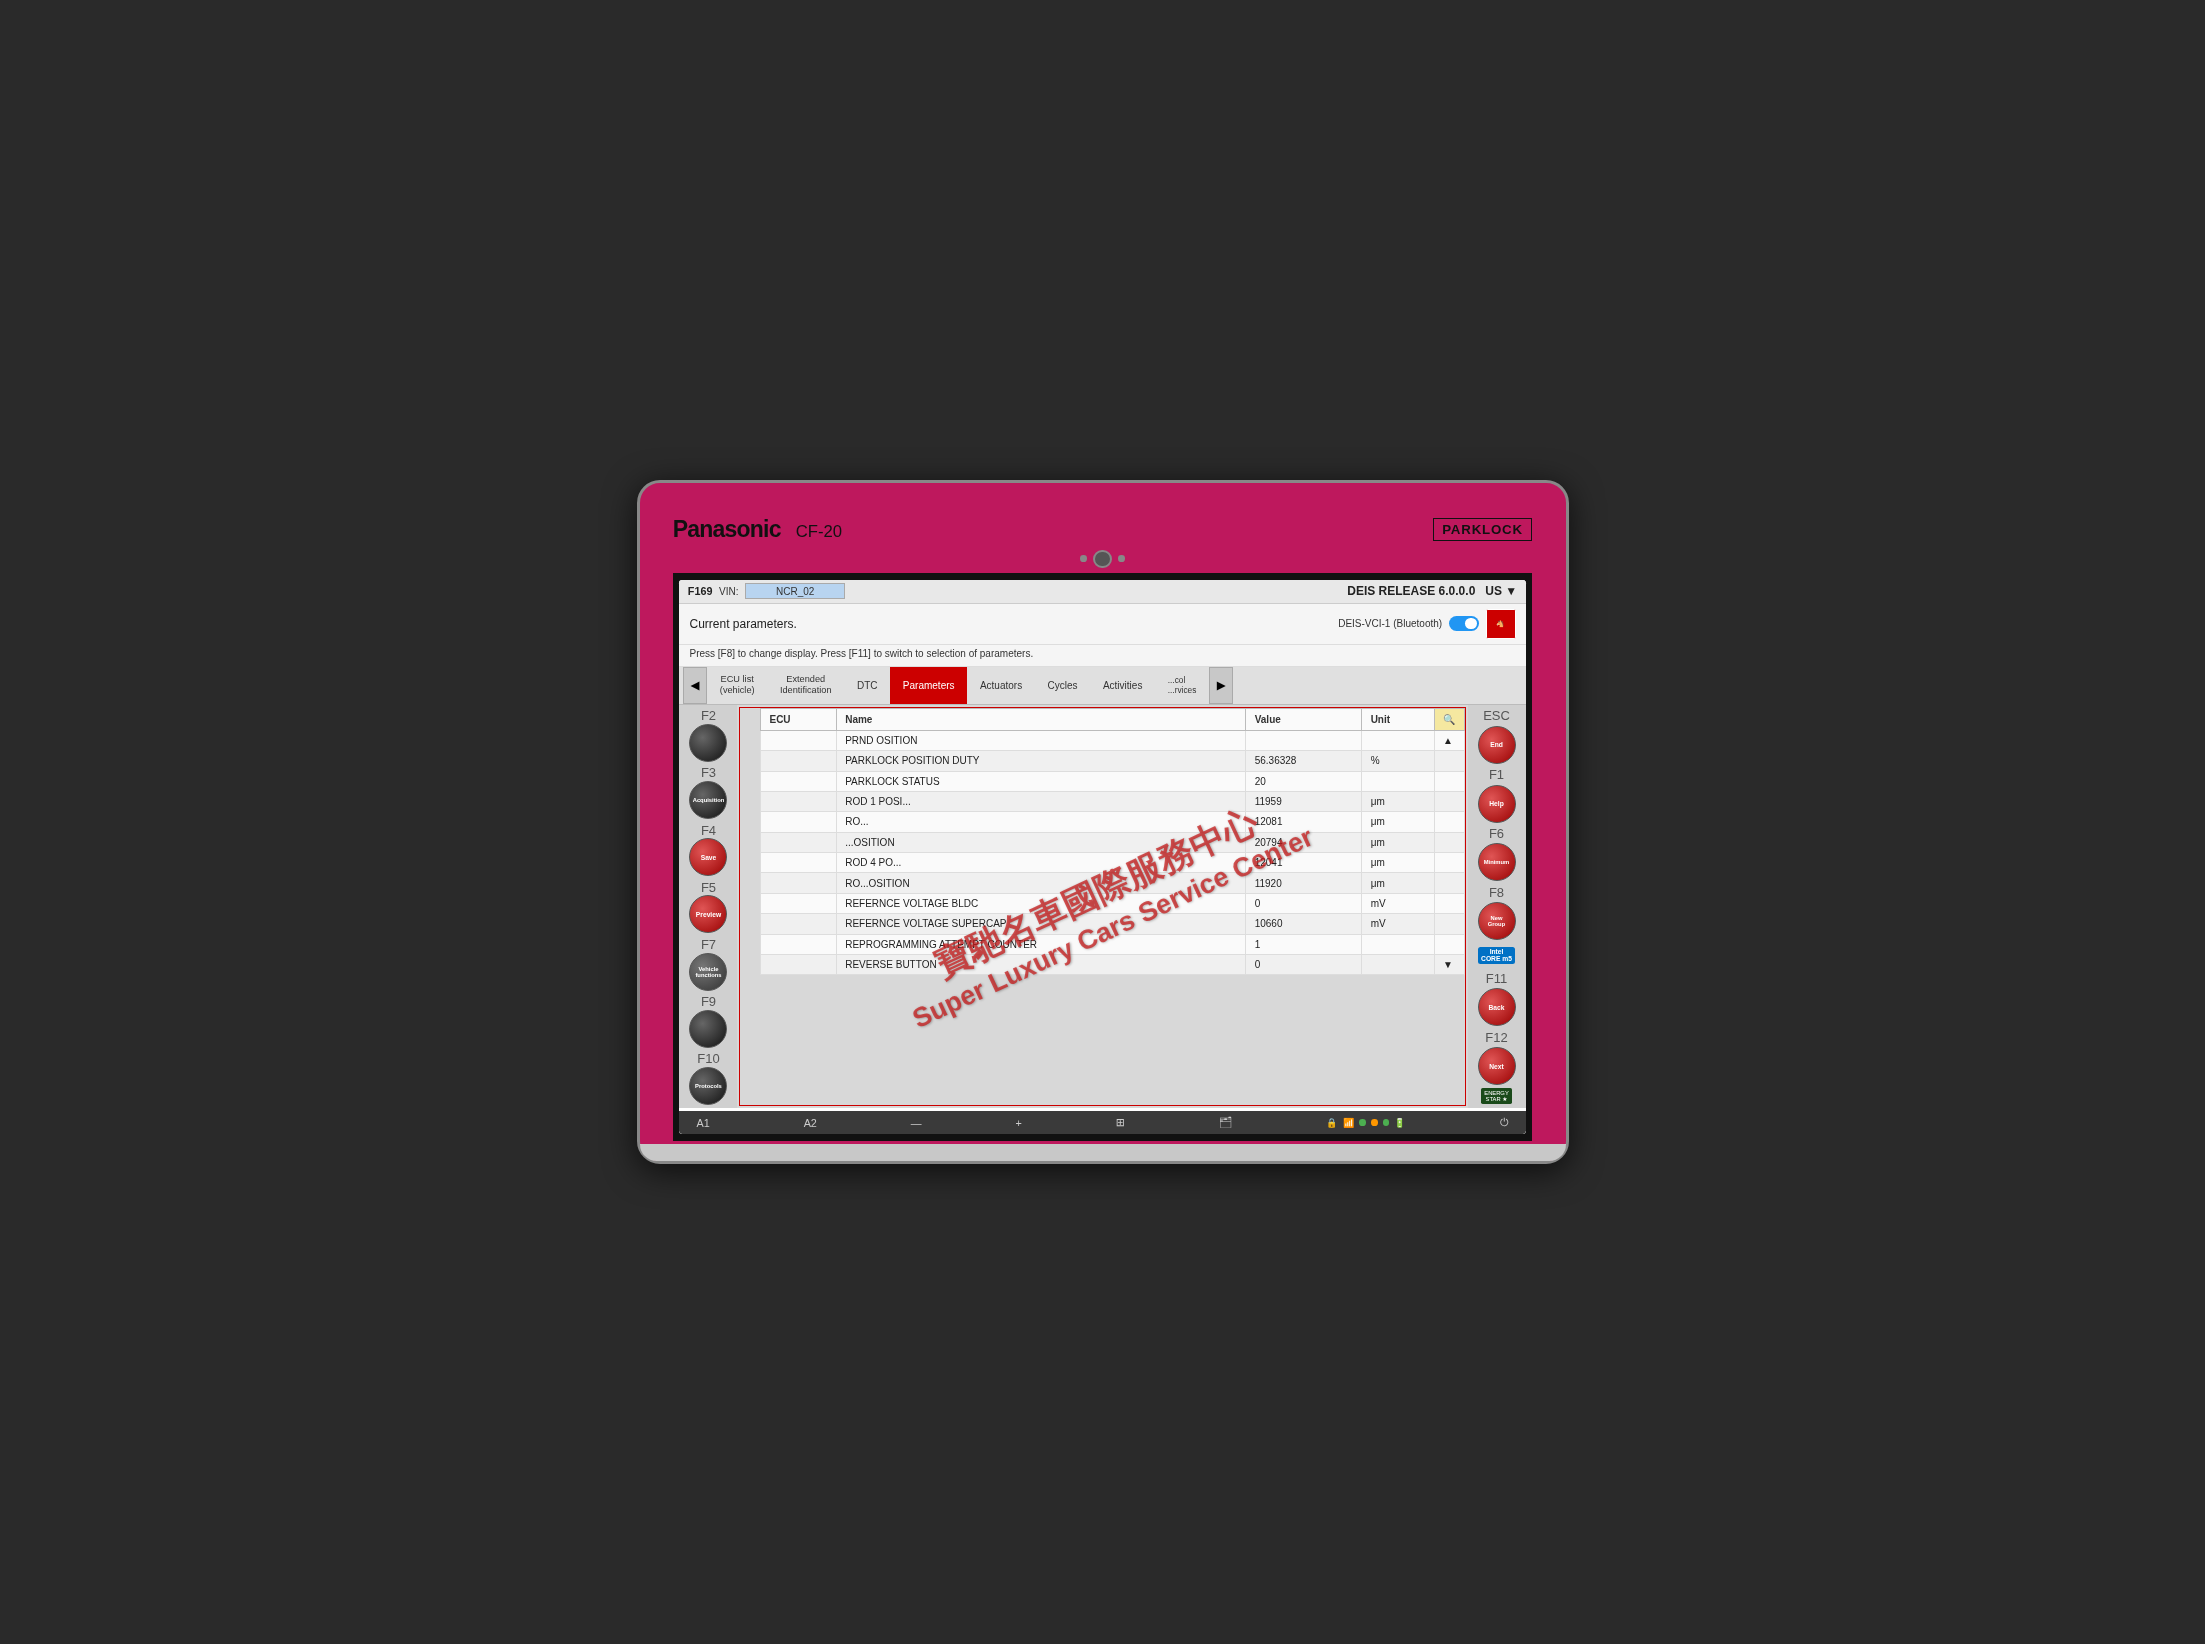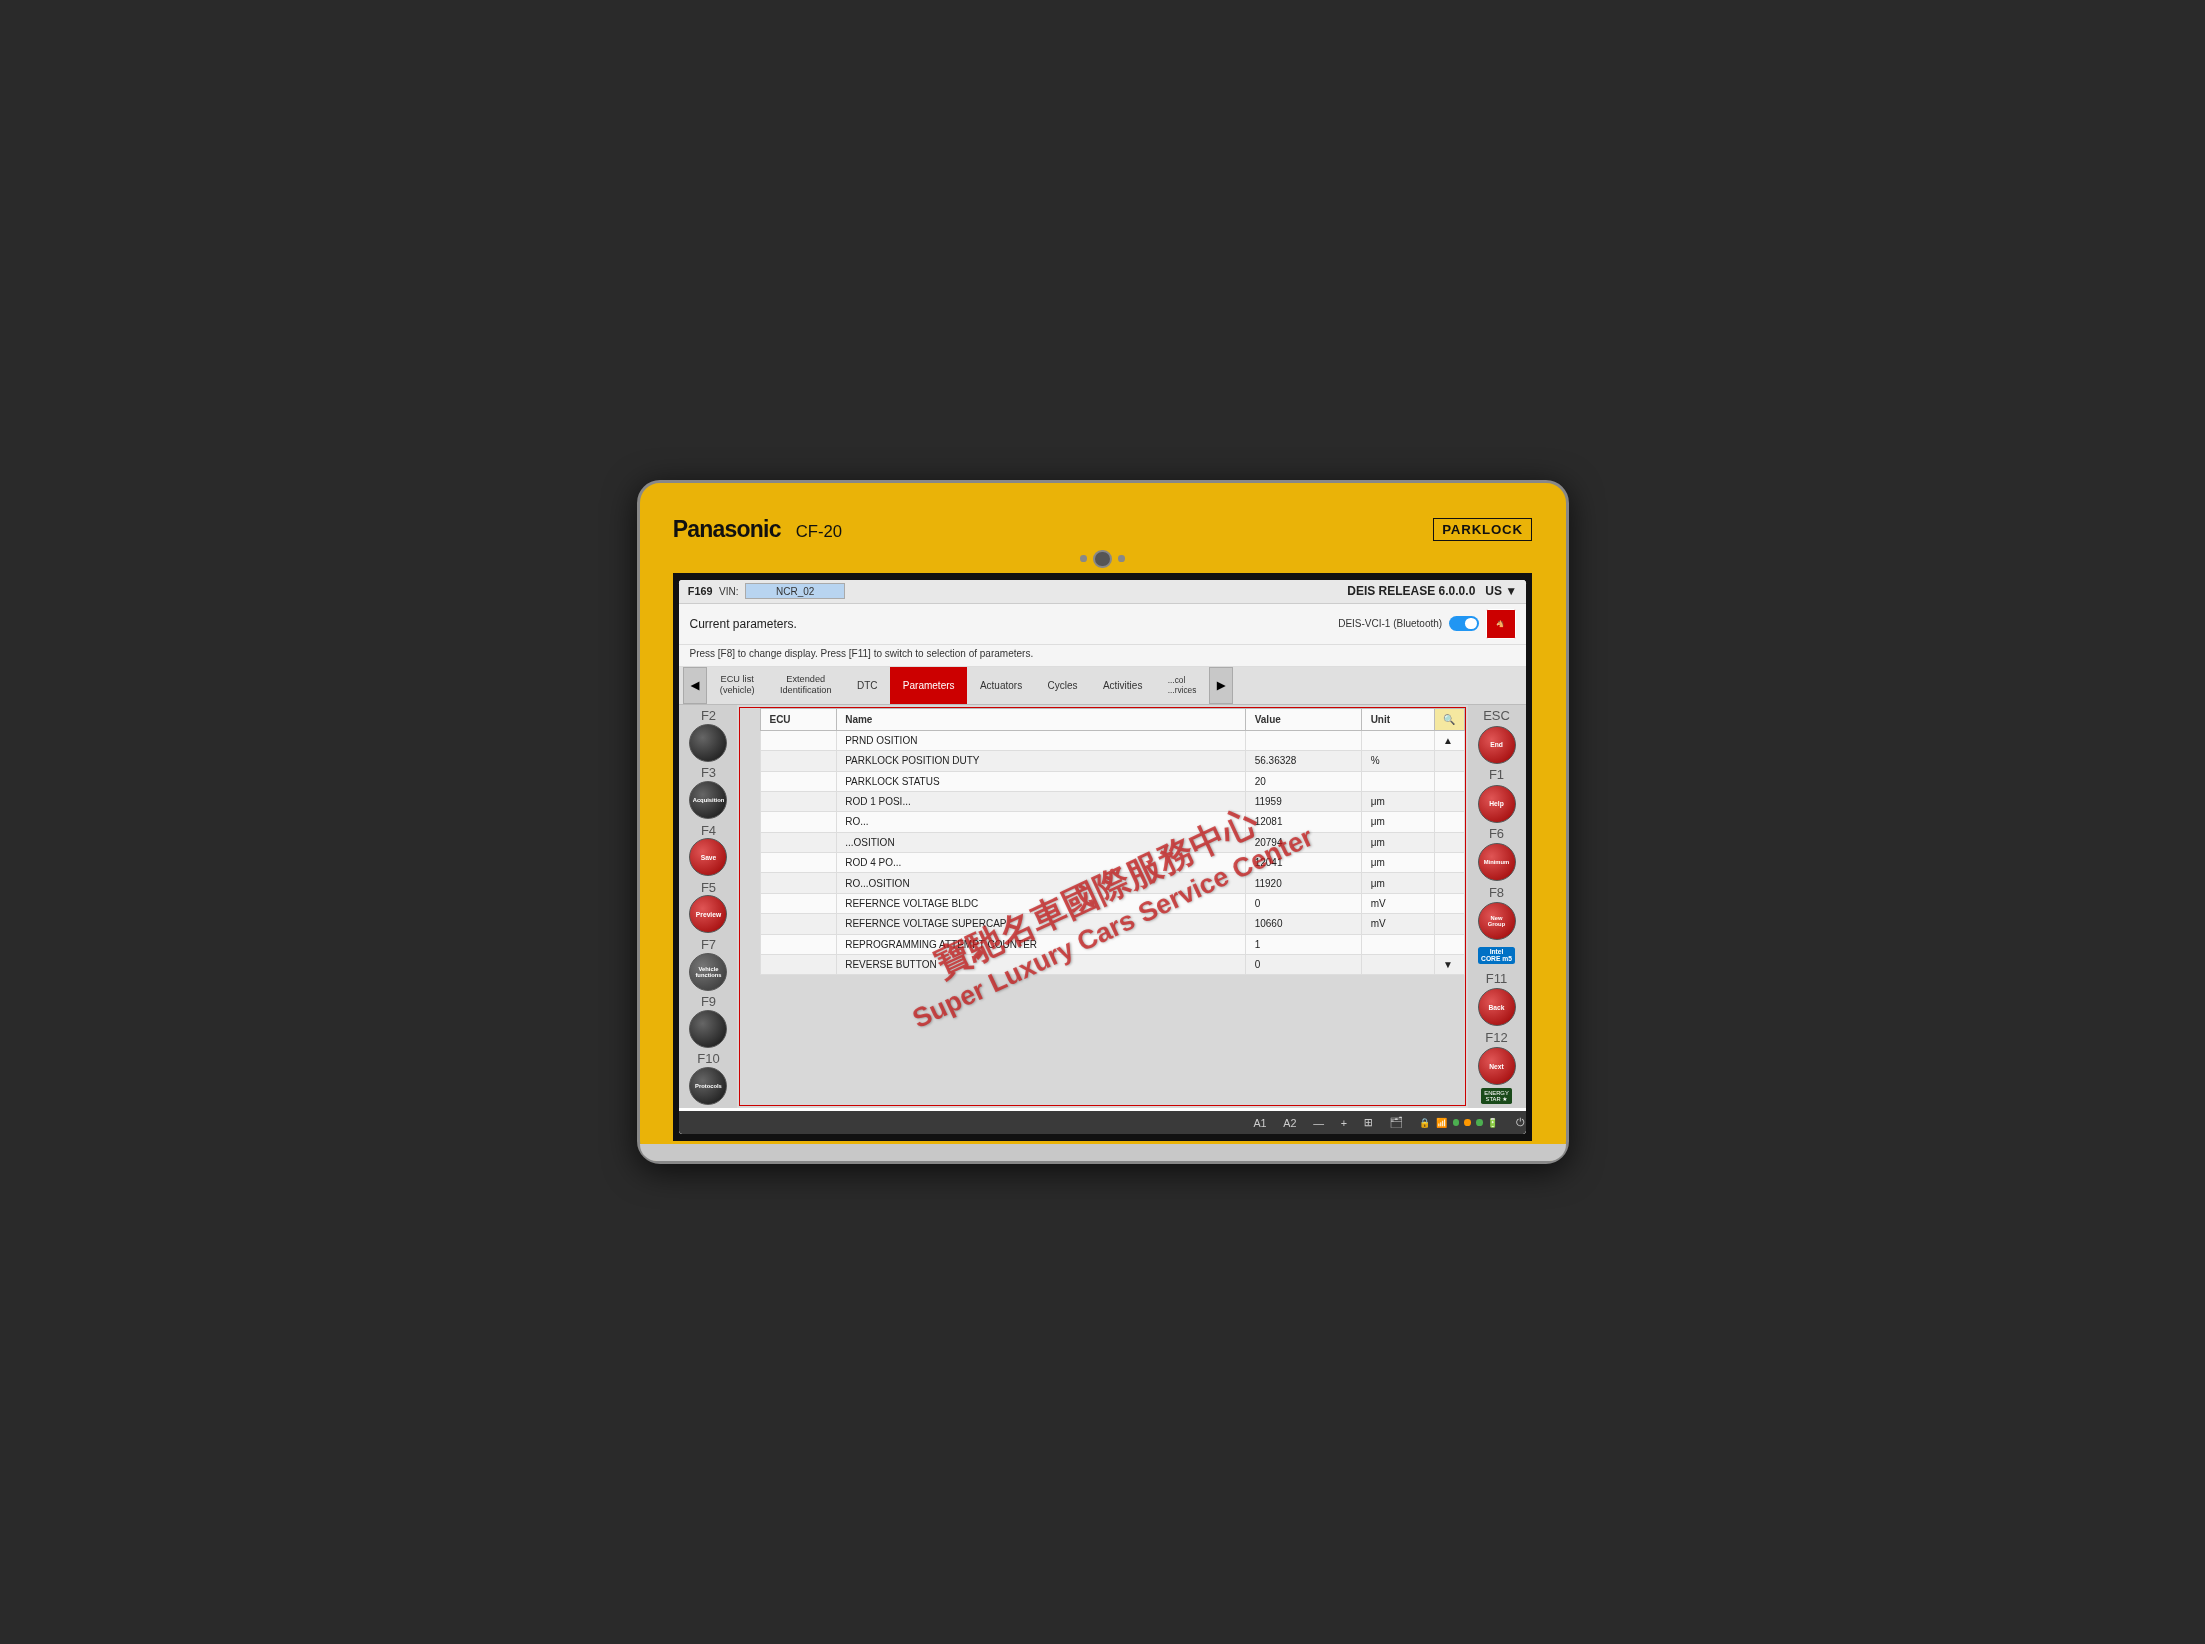--- a/index.html
+++ b/index.html
@@ -5,21 +5,21 @@
     * { box-sizing: border-box; margin: 0; padding: 0; }
     body {
       background: #2a2a2a;
       display: flex;
       justify-content: center;
       align-items: center;
       min-height: 100vh;
       font-family: Arial, sans-serif;
     }
     .laptop-frame {
-      background: #eab308;
+      background: #be185d;
       border-radius: 23px;
       padding: 33px 25px 16.7px 25px;
       width: 932px;
       box-shadow: 0 6.7px 33px rgba(0,0,0,0.7);
       border: 3.3px solid #888;
     }
     .top-bar {
       display: flex;
       justify-content: space-between;
       align-items: center;
@@ -289,23 +289,23 @@
     .right-btn-group {
       display: flex;
       flex-direction: column;
       align-items: center;
       gap: 1.7px;
     }
     
     .taskbar {
       background: #3a3a3a;
       display: flex;
-      justify-content: flex-end;
-      align-items: center;
-      padding: 5px 1px;
+      justify-content: space-between;
+      align-items: center;
+      padding: 5px 17px;
       gap: 16.7px;
       margin-top: 3.3px;
       border-radius: 0 0 3.3px 3.3px;
     }
     .taskbar-item {
       color: #ccc;
       font-size: 10.8px;
       cursor: pointer;
     }
     .taskbar-status {

